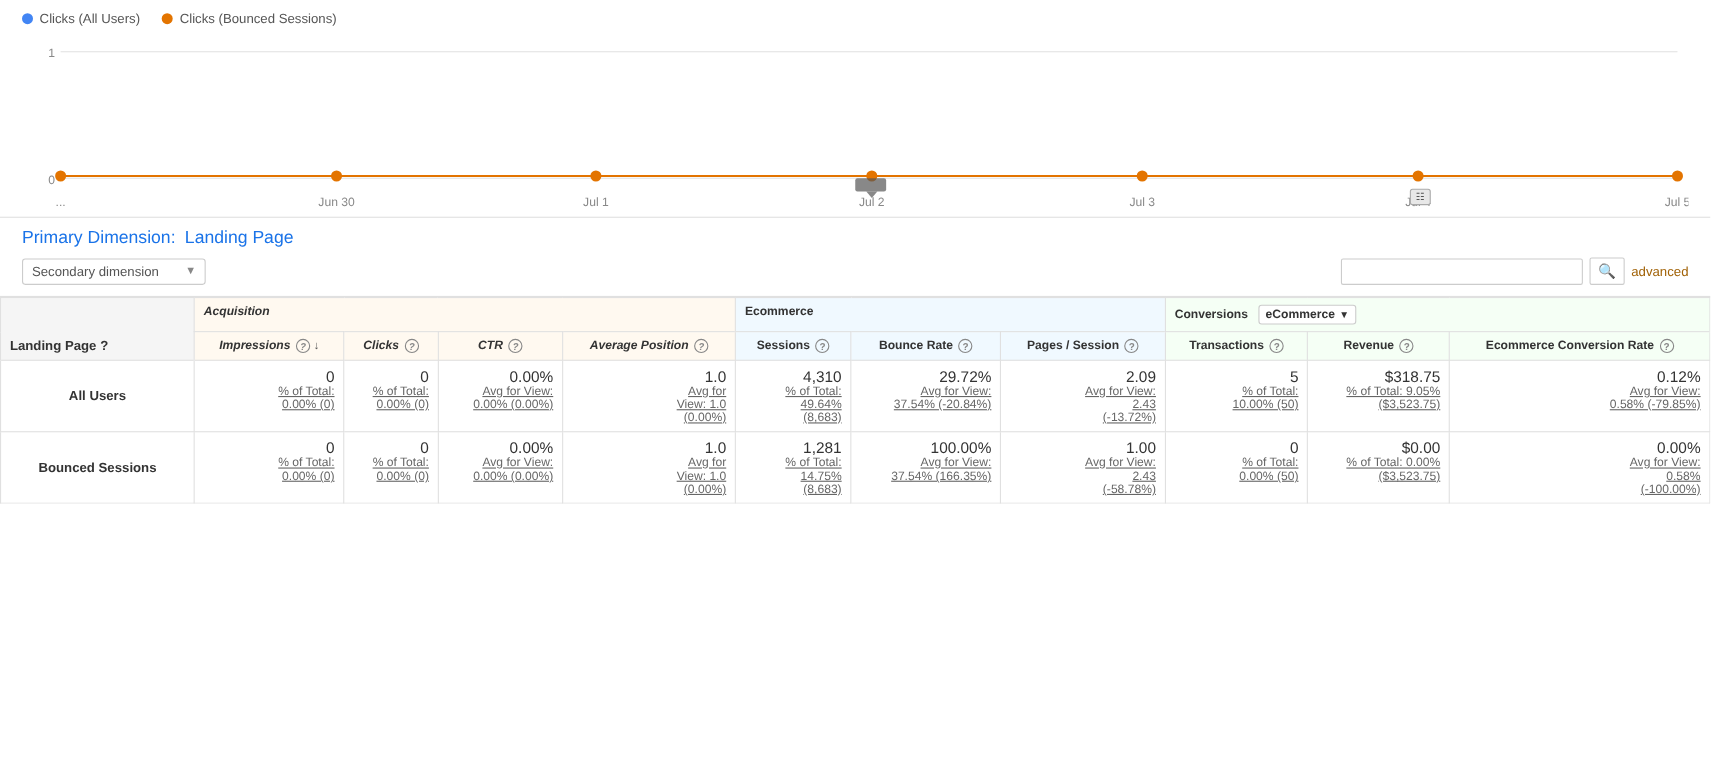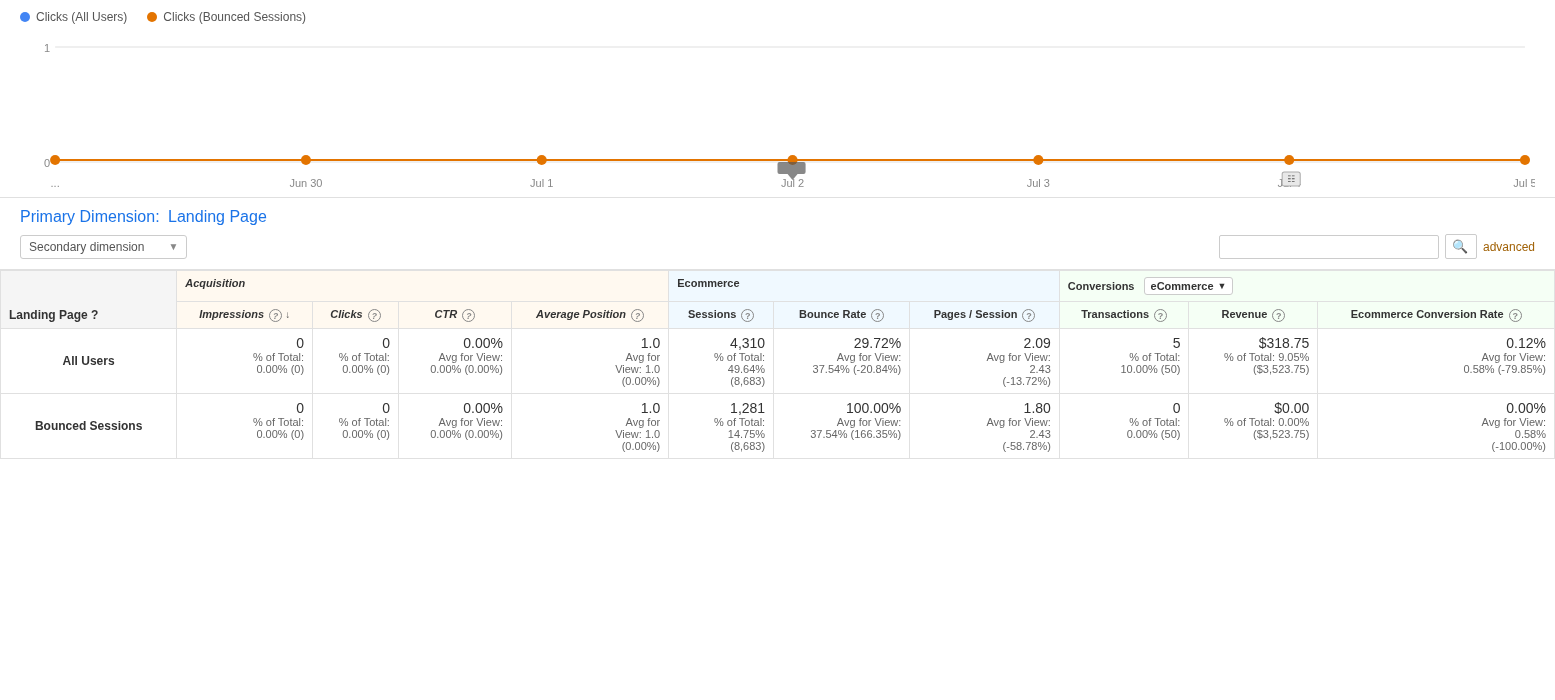--- a/index.html
+++ b/index.html
@@ -164,20 +164,21 @@
       font-weight: normal;
       display: block;
       text-align: right;
     }
     .cell-sub {
       font-size: 11px;
       color: #666;
       display: block;
       text-align: right;
       white-space: nowrap;
+      text-decoration: underline;
     }
     .acquisitions-group { background: #fff9f0; font-style: italic; }
     .behavior-group { background: #f0f9ff; }
     .conversions-group { background: #f5fff5; }
 
     .ecom-dropdown {
       display: inline-flex;
       align-items: center;
       gap: 4px;
       border: 1px solid #ccc;
@@ -410,21 +411,21 @@
             <span class="cell-sub" style="white-space: pre-line;">% of Total:
 14.75%
 (8,683)</span>
           </td>
           <td>
             <span class="cell-main">100.00%</span>
             <span class="cell-sub" style="white-space: pre-line;">Avg for View:
 37.54% (166.35%)</span>
           </td>
           <td>
-            <span class="cell-main">1.80</span>
+            <span class="cell-main">1.00</span>
             <span class="cell-sub" style="white-space: pre-line;">Avg for View:
 2.43
 (-58.78%)</span>
           </td>
           <td>
             <span class="cell-main">0</span>
             <span class="cell-sub" style="white-space: pre-line;">% of Total:
 0.00% (50)</span>
           </td>
           <td>

